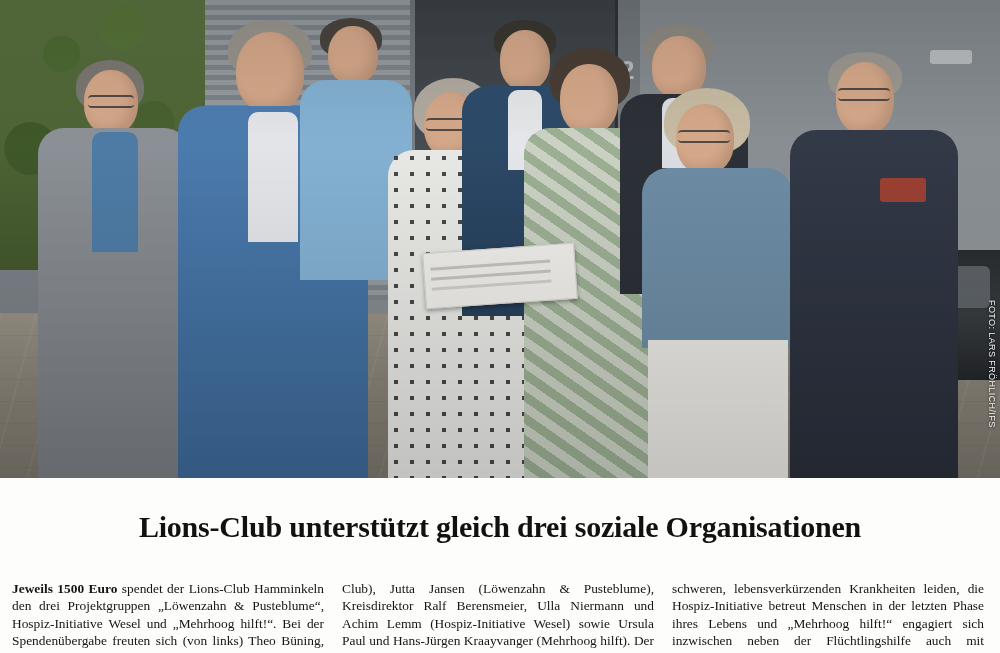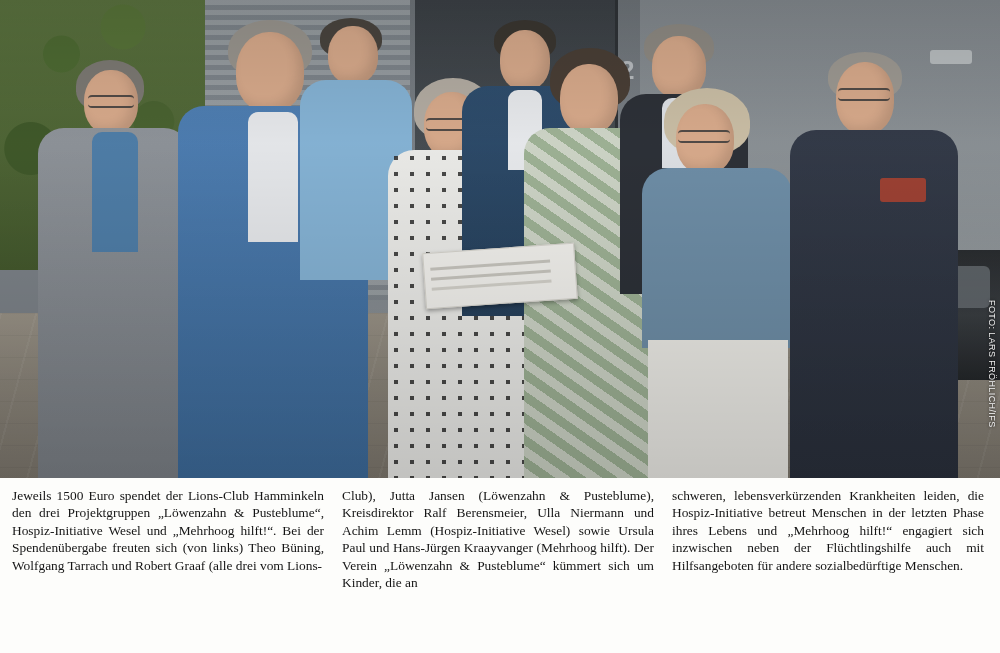--- a/index.html
+++ b/index.html
@@ -236,21 +236,21 @@
   .col {
     width: 312px;
     font-family: "Liberation Serif", serif;
     font-size: 13.4px;
     line-height: 1.30;
     text-align: justify;
     color: #141414;
     hyphens: auto;
   }
   .lead {
-    font-weight: normal;
+    font-weight: bold;
   }
 </style>
 </head>
 <body>
 
 <div class="page">
 
   <div class="photo">
     <div class="facade"></div>
     <div class="wall-right"></div>
@@ -331,20 +331,23 @@
       <div class="body" style="left:790px;top:130px;width:168px;height:348px;background:linear-gradient(to bottom,#343b49,#2a303c);"></div>
       <div style="position:absolute;left:880px;top:178px;width:46px;height:24px;background:#b9452f;opacity:0.8;border-radius:3px;"></div>
     </div>
 
     <div class="cheque"></div>
 
     <div class="photo-bg"></div>
     <div class="photo-credit">FOTO: LARS FRÖHLICH/IFS</div>
   </div>
 
+  <div class="headline-wrap">
+    <h1 class="headline">Lions-Club unterstützt gleich drei soziale Organisationen</h1>
+  </div>
 
   <div class="columns">
     <div class="col">
       <span class="lead">Jeweils 1500 Euro</span><span> spendet der Lions-Club Hamminkeln den drei Projektgruppen „Löwenzahn &amp; Pusteblume“, Hospiz-Initiative Wesel und „Mehrhoog hilft!“. Bei der Spendenübergabe freuten sich (von links) Theo Büning, Wolfgang Tarrach und Robert Graaf (alle drei vom Lions-</span>
     </div>
     <div class="col">Club), Jutta Jansen (Löwenzahn &amp; Pusteblume), Kreisdirektor Ralf Berensmeier, Ulla Niermann und Achim Lemm (Hospiz-Initiative Wesel) sowie Ursula Paul und Hans-Jürgen Kraayvanger (Mehrhoog hilft). Der Verein „Löwenzahn &amp; Pusteblume“ kümmert sich um Kinder, die an</div>
     <div class="col">schweren, lebensverkürzenden Krankheiten leiden, die Hospiz-Initiative betreut Menschen in der letzten Phase ihres Lebens und „Mehrhoog hilft!“ engagiert sich inzwischen neben der Flüchtlingshilfe auch mit Hilfsangeboten für andere sozialbedürftige Menschen.</div>
   </div>
 
 </div>

